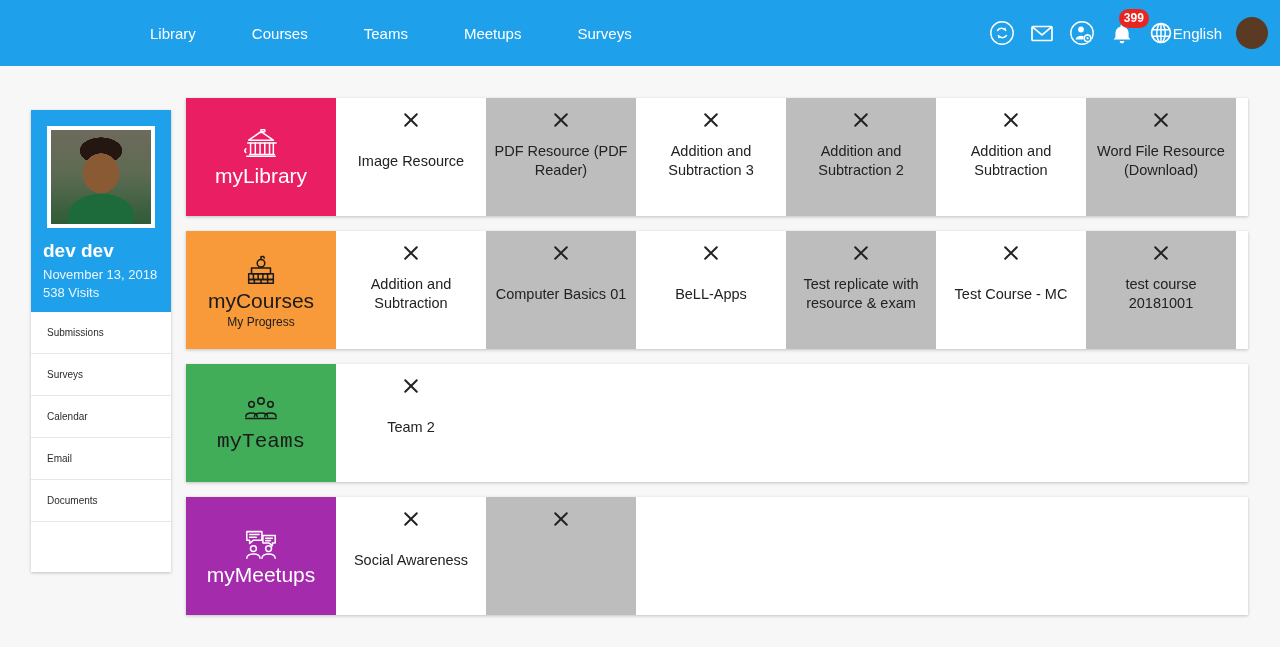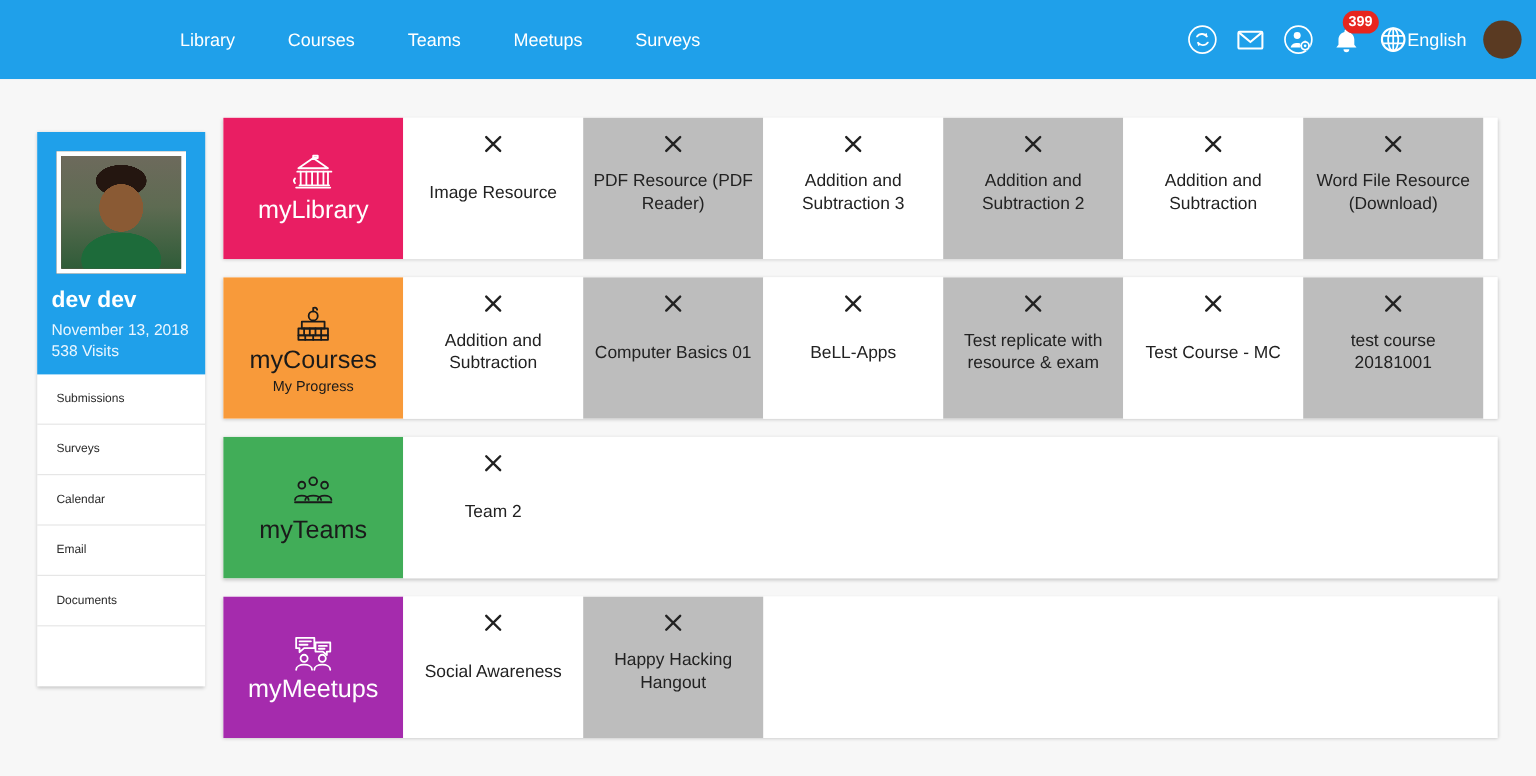--- a/index.html
+++ b/index.html
@@ -19,21 +19,21 @@
     background: #1FA0EA;
     display: flex; align-items: center;
     color: #fff;
   }
   .brand { display: flex; align-items: center; margin-left: 14px; }
   .brand-logo { width: 40px; height: 40px; flex: 0 0 40px; }
   .brand-name {
     font-size: 26px; font-weight: bold; letter-spacing: .2px;
     margin-left: 10px; color: #fff; white-space: nowrap;
   }
-  .nav { display: flex; align-items: center; margin-left: 128px; gap: 0; }
+  .nav { display: flex; align-items: center; margin-left: 128px; gap: 12px; }
   .nav-item {
     font-size: 15px; color: #fff; padding: 6px 22px;
     white-space: nowrap; cursor: pointer;
   }
   .header-tools {
     margin-left: auto; margin-right: 12px;
     display: flex; align-items: center; gap: 14px;
   }
   .hicon { width: 26px; height: 26px; display: block; cursor: pointer; position: relative; }
   .bell-wrap { position: relative; width: 26px; height: 30px; }
@@ -323,21 +323,21 @@
         </div>
         <div class="item" style="background: rgb(189, 189, 189);">
           <span class="item-close"><svg viewBox="0 0 16 16" width="16" height="16">
               <path d="M2.2 2.2 L13.8 13.8 M13.8 2.2 L2.2 13.8" stroke="#222" stroke-width="2" fill="none" stroke-linecap="round"></path>
             </svg></span>
           <div class="item-title">test course 20181001</div>
         </div>
         <div class="filler"></div>
       </div>
       <div class="row">
-        <div class="cat-tile" style="background: rgb(65, 173, 88); color: rgb(26, 26, 26);">
+        <div class="cat-tile" style="background: rgb(65, 173, 88); color: rgb(26, 26, 26); font-family: Liberation Mono, monospace;">
           <span class="cat-icon"><svg viewBox="0 0 40 38" width="38" height="36">
               <g fill="none" stroke="#1A1A1A" stroke-width="1.6" stroke-linecap="round" stroke-linejoin="round">
                 <path d="M20 13 a3.4 3.4 0 1 0 0 -6.8 a3.4 3.4 0 1 0 0 6.8 z"></path>
                 <path d="M13 26 c0 -5 14 -5 14 0"></path>
                 <path d="M10 16 a3 3 0 1 0 0 -6 a3 3 0 1 0 0 6 z"></path>
                 <path d="M4 26 c0 -5 12 -5 12 0"></path>
                 <path d="M30 16 a3 3 0 1 0 0 -6 a3 3 0 1 0 0 6 z"></path>
                 <path d="M24 26 c0 -5 12 -5 12 0"></path>
                 <path d="M4 28 h32"></path>
               </g>
@@ -371,19 +371,18 @@
         <div class="item" style="background: rgb(255, 255, 255);">
           <span class="item-close"><svg viewBox="0 0 16 16" width="16" height="16">
               <path d="M2.2 2.2 L13.8 13.8 M13.8 2.2 L2.2 13.8" stroke="#222" stroke-width="2" fill="none" stroke-linecap="round"></path>
             </svg></span>
           <div class="item-title">Social Awareness</div>
         </div>
         <div class="item" style="background: rgb(189, 189, 189);">
           <span class="item-close"><svg viewBox="0 0 16 16" width="16" height="16">
               <path d="M2.2 2.2 L13.8 13.8 M13.8 2.2 L2.2 13.8" stroke="#222" stroke-width="2" fill="none" stroke-linecap="round"></path>
             </svg></span>
-          <div class="item-title">Happy Hacking Hangout</div>
         </div>
         <div class="filler"></div>
       </div>
     </div>
 
 </div>
 
 </body></html>

